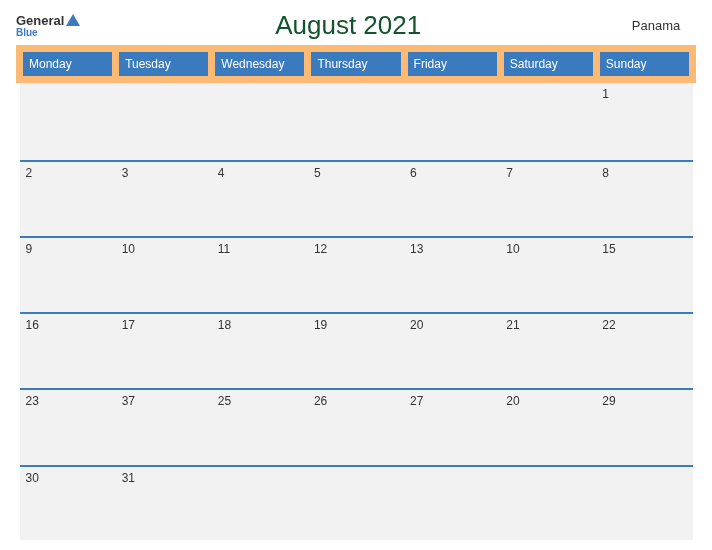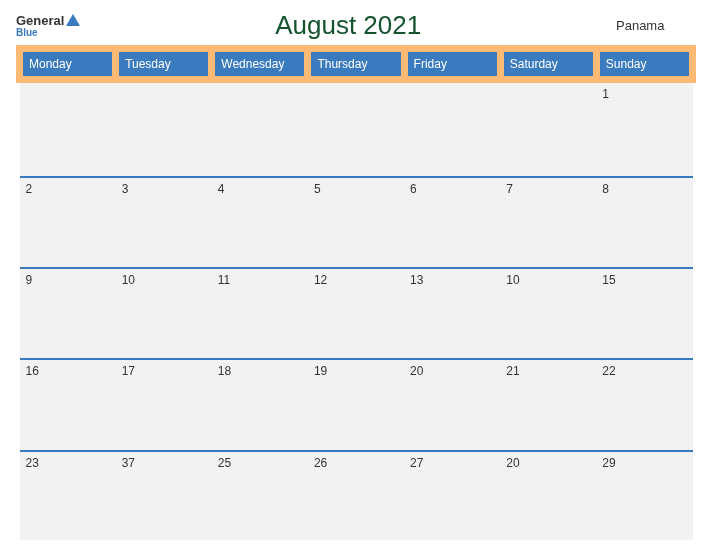--- a/index.html
+++ b/index.html
@@ -59,21 +59,21 @@
       font-weight: 400;
       color: #14532d;
       text-align: center;
       flex: 1;
     }
 
     .country-label {
       font-size: 13px;
       color: #333;
       min-width: 80px;
-      text-align: left;
+      text-align: center;
     }
 
     .calendar {
       width: 100%;
       border-collapse: collapse;
       flex: 1;
     }
 
     .calendar thead tr {
       background-color: #3a7abf;
@@ -189,14 +189,23 @@
       </tr>
       <tr>
         <td><span class="day-number">23</span></td>
         <td><span class="day-number">37</span></td>
         <td><span class="day-number">25</span></td>
         <td><span class="day-number">26</span></td>
         <td><span class="day-number">27</span></td>
         <td><span class="day-number">20</span></td>
         <td><span class="day-number">29</span></td>
       </tr>
+      <tr>
+        <td><span class="day-number">30</span></td>
+        <td><span class="day-number">31</span></td>
+        <td></td>
+        <td></td>
+        <td></td>
+        <td></td>
+        <td></td>
+      </tr>
     </tbody>
 </table>
 
 </body></html>

